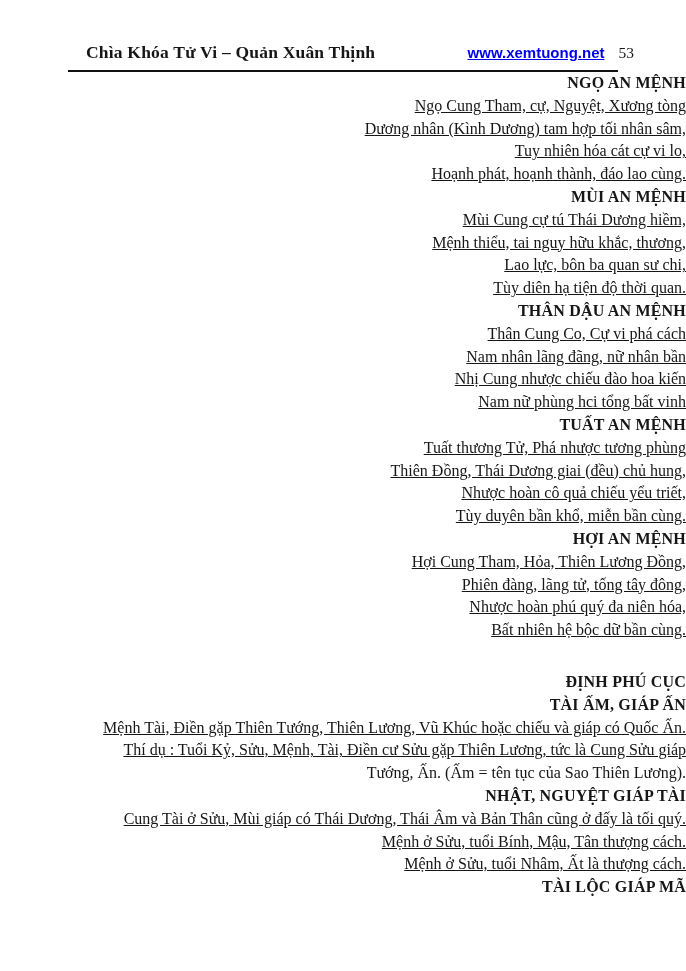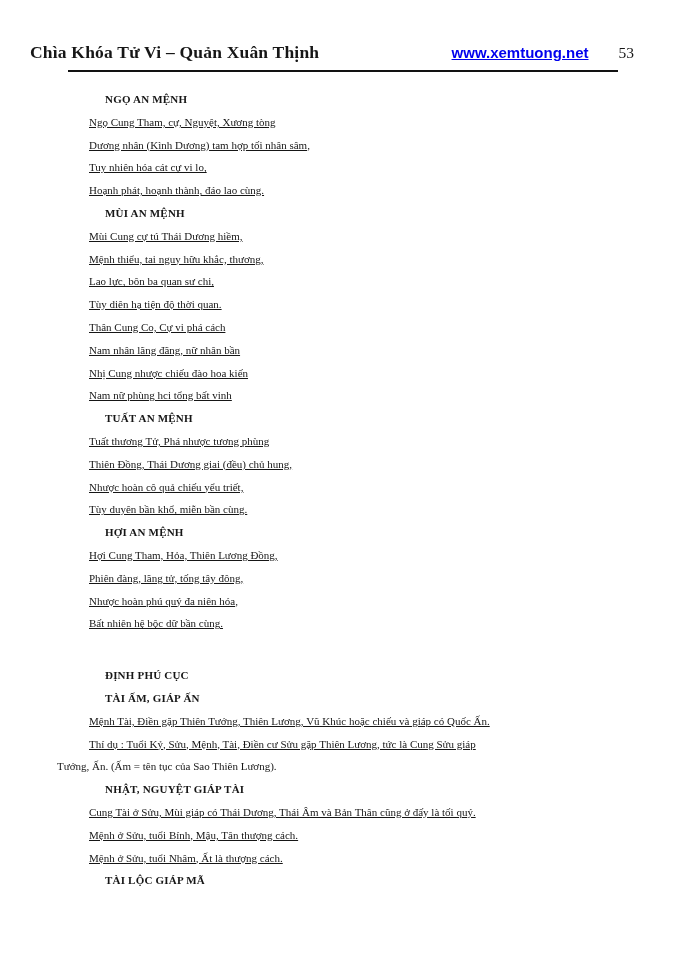--- a/index.html
+++ b/index.html
@@ -8,54 +8,55 @@
     width: 686px;
     height: 971px;
     background: #ffffff;
     font-family: "Liberation Serif", serif;
     color: #161616;
     overflow: hidden;
   }
   .page-header {
     display: flex;
     align-items: baseline;
-    padding: 42px 52px 0 30px;
+    padding: 42px 52px 0 86px;
   }
   .book-title {
     flex: 1;
     font-weight: bold;
     font-size: 17.5px;
     letter-spacing: 0.2px;
     white-space: nowrap;
   }
   .website-link {
     font-family: "Liberation Sans", sans-serif;
     font-weight: bold;
     font-size: 15px;
     color: #0101ee;
     text-decoration: underline;
     cursor: pointer;
     white-space: nowrap;
   }
   .page-num {
     font-size: 15.5px;
-    margin-left: 30px;
+    margin-left: 14px;
     font-weight: normal;
   }
   .divider {
     height: 2px;
     background: #121212;
     margin: 7px 0 0 68px;
     width: 550px;
   }
   .content {
     padding-left: 57px;
-    padding-top: 16px;
-    font-size: 11px;
+    padding-top: 0;
+    font-size: 16px;
     line-height: 22.8px;
+    text-align: right;
   }
   .heading {
     font-weight: bold;
     margin-left: 48px;
     white-space: nowrap;
     letter-spacing: 0.2px;
   }
   .pline {
     margin-left: 32px;
     white-space: nowrap;
@@ -93,20 +94,21 @@
 
     <div>
       <div class="heading">MÙI AN MỆNH</div>
       <div class="pline">Mùi Cung cự tú Thái Dương hiềm,</div>
       <div class="pline">Mệnh thiểu, tai nguy hữu khắc, thương,</div>
       <div class="pline">Lao lực, bôn ba quan sư chi,</div>
       <div class="pline">Tùy diên hạ tiện độ thời quan.</div>
     </div>
 
     <div>
+      <div class="heading">THÂN DẬU AN MỆNH</div>
       <div class="pline">Thân Cung Co, Cự vi phá cách</div>
       <div class="pline">Nam nhân lãng đãng, nữ nhân bần</div>
       <div class="pline">Nhị Cung nhược chiếu đào hoa kiến</div>
       <div class="pline">Nam nữ phùng hci tổng bất vinh</div>
     </div>
 
     <div>
       <div class="heading">TUẤT AN MỆNH</div>
       <div class="pline">Tuất thương Tử, Phá nhược tương phùng</div>
       <div class="pline">Thiên Đồng, Thái Dương giai (đều) chủ hung,</div>

